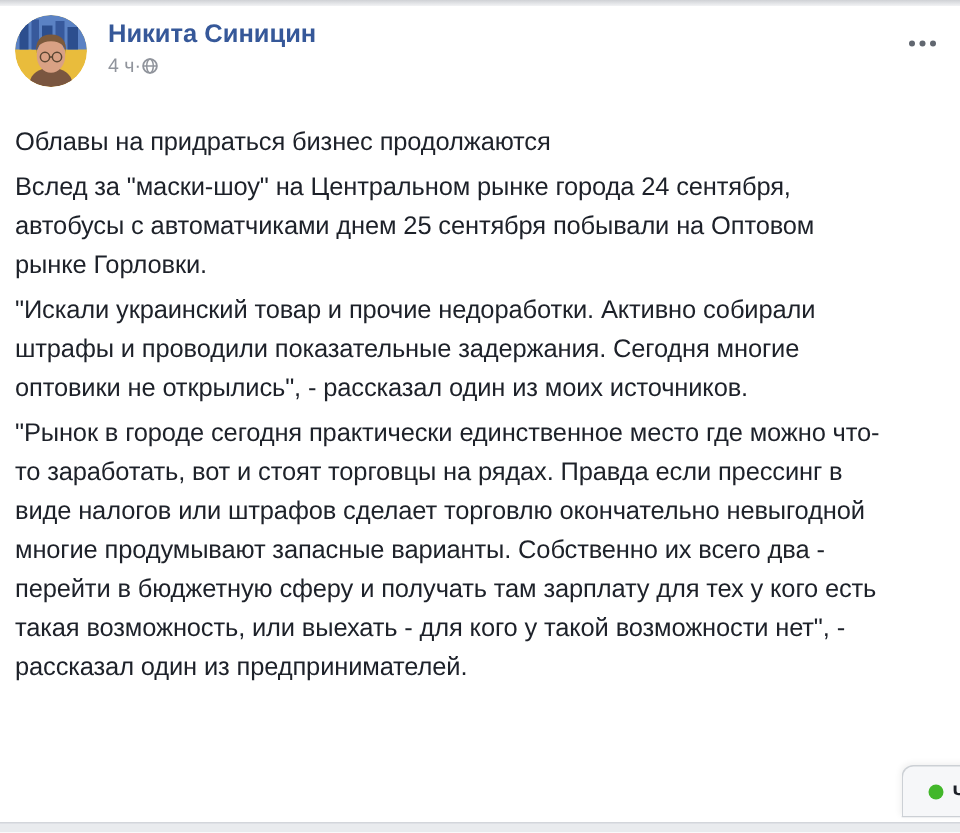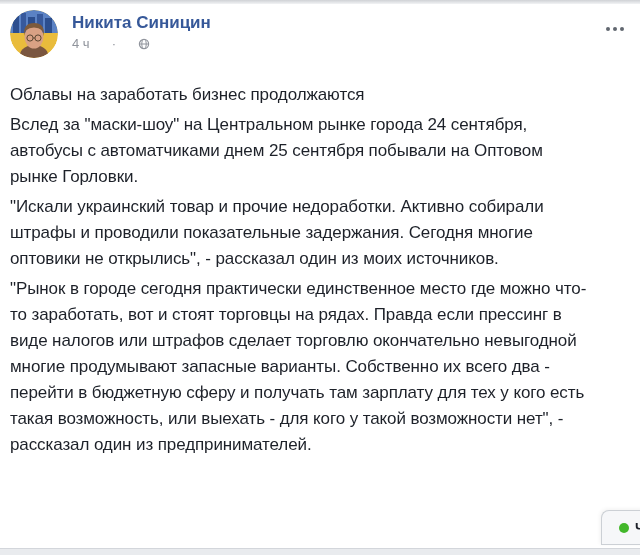--- a/index.html
+++ b/index.html
@@ -22,21 +22,21 @@
   .avatar {
     position: absolute; top: 0; left: 0; width: 48px; height: 48px;
     border-radius: 50%; overflow: hidden; cursor: pointer; display: block;
   }
   .header-text { margin-left: 62px; padding-top: 2px; }
   .author-name {
     font-size: 17px; font-weight: bold; color: #365899;
     text-decoration: none; line-height: 21px; display: inline-block; cursor: pointer;
   }
   .meta-row {
-    margin-top: 3px; display: flex; align-items: center; gap: 22px;
+    margin-top: 3px; display: flex; align-items: center; gap: 0;
     font-size: 13px; color: #90949c; line-height: 16px;
   }
   .meta-row .timestamp { cursor: pointer; }
   .options-button {
     position: absolute; top: 8px; right: 0; width: 30px; height: 22px;
     display: flex; align-items: center; justify-content: center; gap: 3px;
     cursor: pointer; border-radius: 3px;
   }
   .opt-dot { width: 4px; height: 4px; border-radius: 50%; background: #616770; }
   
@@ -112,21 +112,21 @@
       </div>
     </div>
     <div class="options-button">
       <span class="opt-dot"></span>
       <span class="opt-dot"></span>
       <span class="opt-dot"></span>
     </div>
   </div>
 
   <div class="post-body">
-    <p>Облавы на заработать бизнес продолжаются</p>
+    <p>Облавы на придраться бизнес продолжаются</p>
     <p>Вслед за "маски-шоу" на Центральном рынке города 24 сентября,
 автобусы с автоматчиками днем 25 сентября побывали на Оптовом
 рынке Горловки.</p>
     <p>"Искали украинский товар и прочие недоработки. Активно собирали
 штрафы и проводили показательные задержания. Сегодня многие
 оптовики не открылись", - рассказал один из моих источников.</p>
     <p>"Рынок в городе сегодня практически единственное место где можно что-
 то заработать, вот и стоят торговцы на рядах. Правда если прессинг в
 виде налогов или штрафов сделает торговлю окончательно невыгодной
 многие продумывают запасные варианты. Собственно их всего два -

